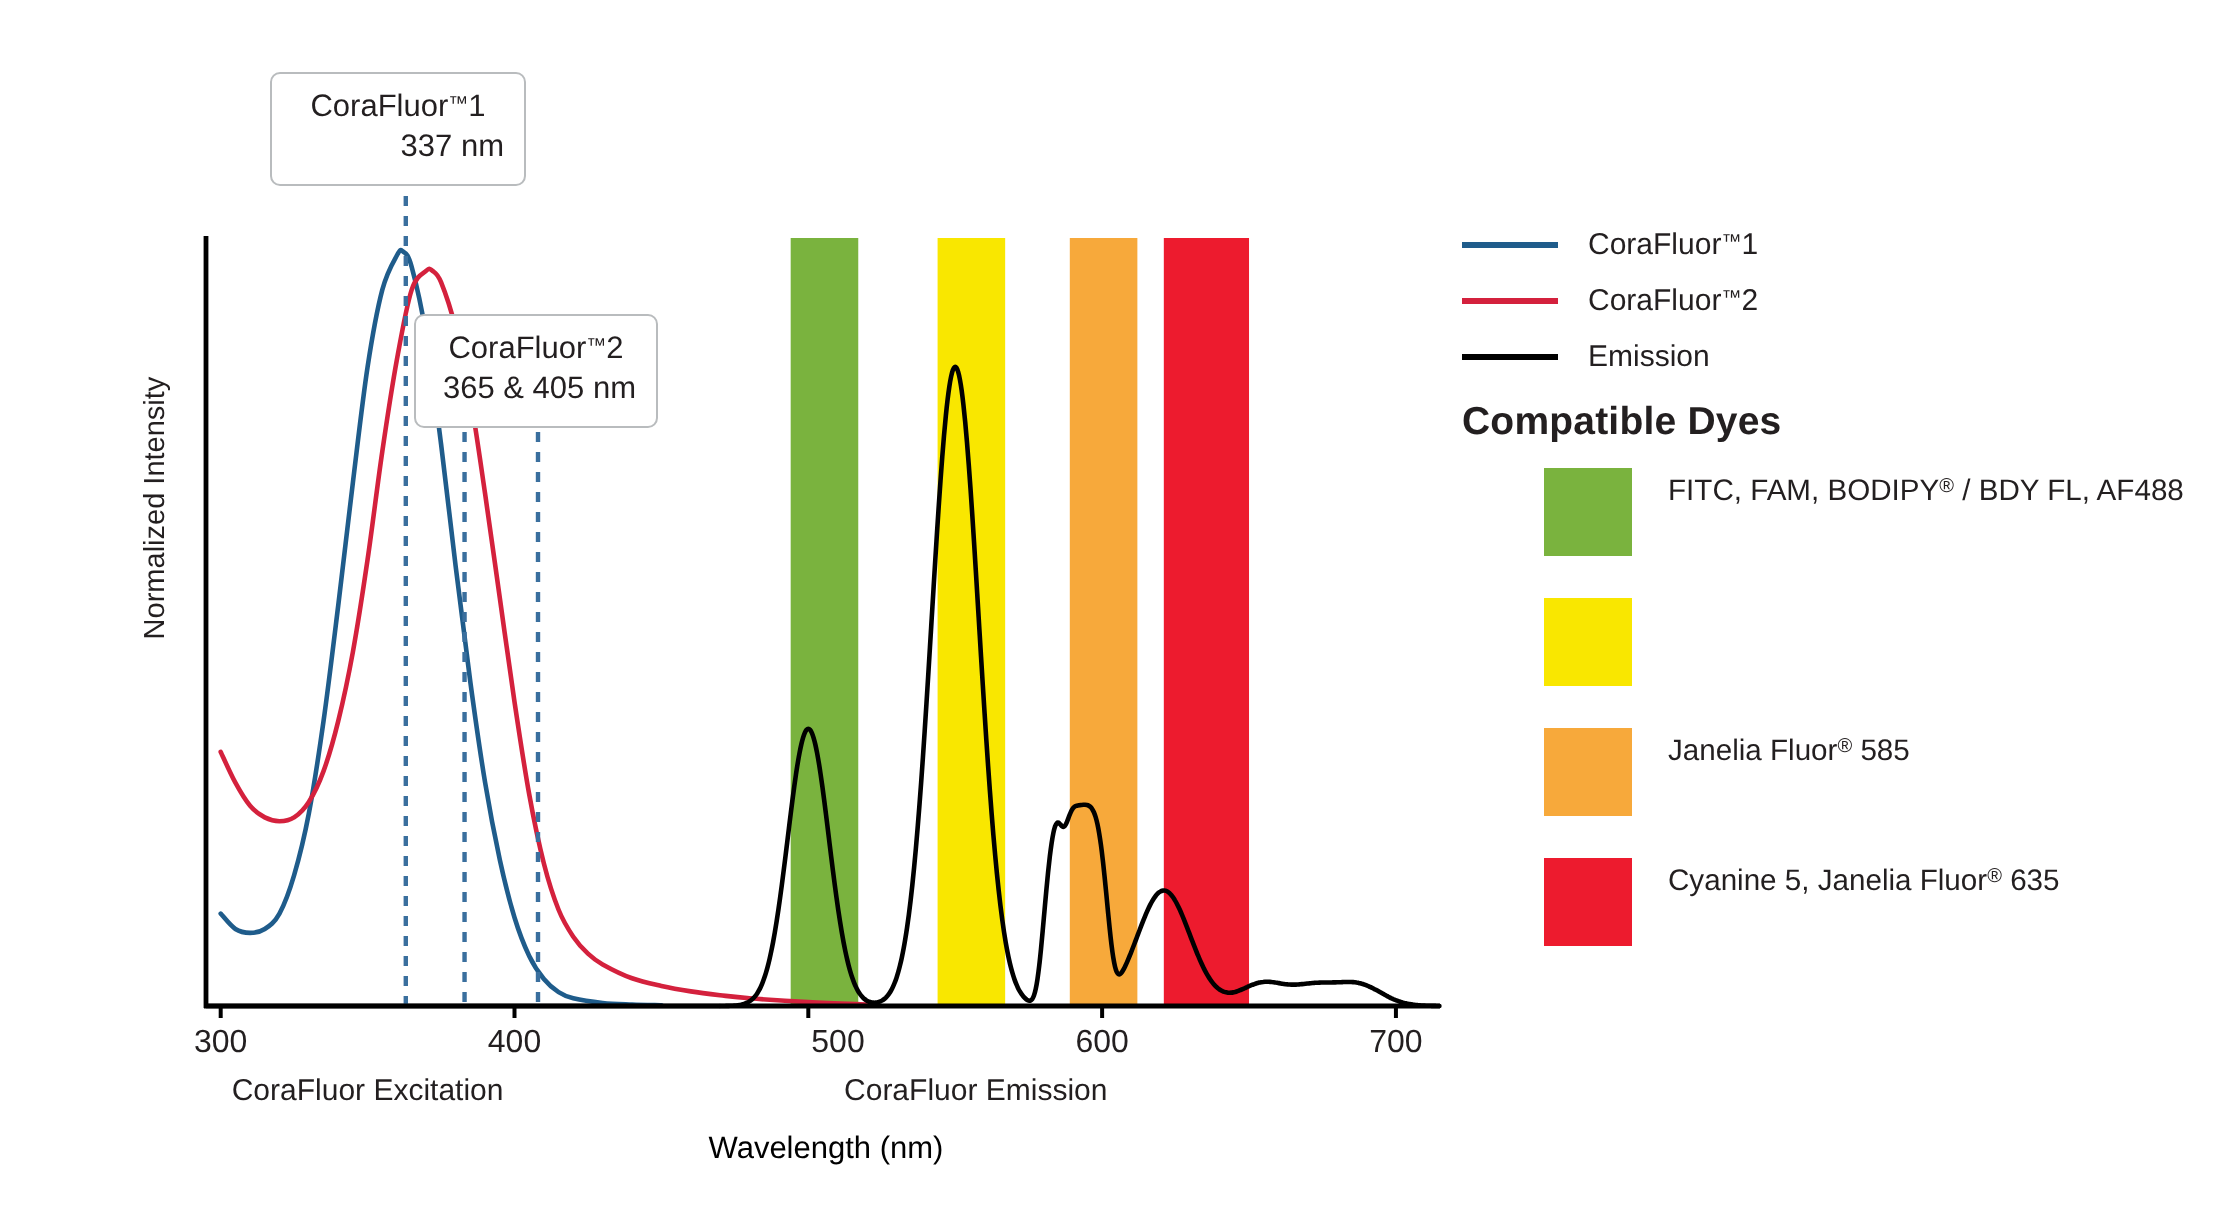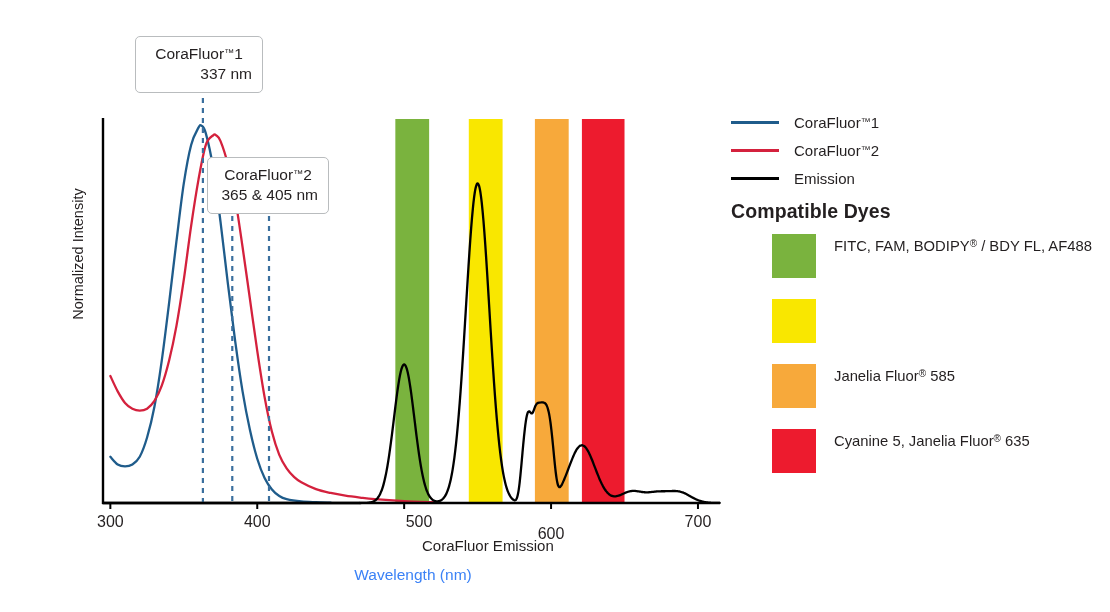--- a/index.html
+++ b/index.html
@@ -36,21 +36,21 @@
   .axis-num{
     position:absolute;font-size:16px;color:#231f20;
     text-align:center;width:60px;
   }
   .sub-label{
     position:absolute;font-size:15px;color:#231f20;
     text-align:center;white-space:nowrap;
   }
   #xtitle{
     position:absolute;left:283px;top:566px;width:260px;
-    text-align:center;font-size:15.5px;color:#3b82f6;
+    text-align:center;font-size:15.5px;color:#000000;
   }
   #ytitle{
     position:absolute;left:-12px;top:246px;width:180px;
     text-align:center;font-size:14.5px;color:#231f20;
     transform:rotate(-90deg);transform-origin:50% 50%;
     white-space:nowrap;
   }
 
   #legend{position:absolute;left:731px;top:108px;width:372px;}
   .lrow{display:flex;align-items:center;height:28px;}
@@ -102,24 +102,25 @@
 
   <div class="callout" id="callout-2">
     <span class="l1"><span>CoraFluor</span><span class="tm">™</span><span>2</span></span>
     <span class="l2">365 &amp; 405 nm</span>
   </div>
 
   <div id="xticks">
       <div class="axis-num" style="left: 80.3452px; top: 513px;">300</div>
       <div class="axis-num" style="left: 227.25px; top: 513px;">400</div>
       <div class="axis-num" style="left: 389px; top: 513px;">500</div>
-      <div class="axis-num" style="left: 521.06px; top: 513px; margin-top: 12px;">600</div>
+      <div class="axis-num" style="left: 521.06px; top: 513px;">600</div>
       <div class="axis-num" style="left: 667.964px; top: 513px;">700</div>
     </div>
 
+  <div class="sub-label" id="sub-left" style="left: 63.7976px; top: 537px; width: 240px;">CoraFluor Excitation</div>
   <div class="sub-label" id="sub-right" style="left: 367.89px; top: 537px; width: 240px;">CoraFluor Emission</div>
 
   <div id="xtitle">Wavelength (nm)</div>
   <div id="ytitle">Normalized Intensity</div>
 
   <div id="legend">
       <div class="lrow">
         <span class="lswatch" style="background: rgb(31, 92, 139);"></span>
         <span class="lline-label"><span>CoraFluor</span><span class="tm">™</span><span>1</span></span>
       </div>

